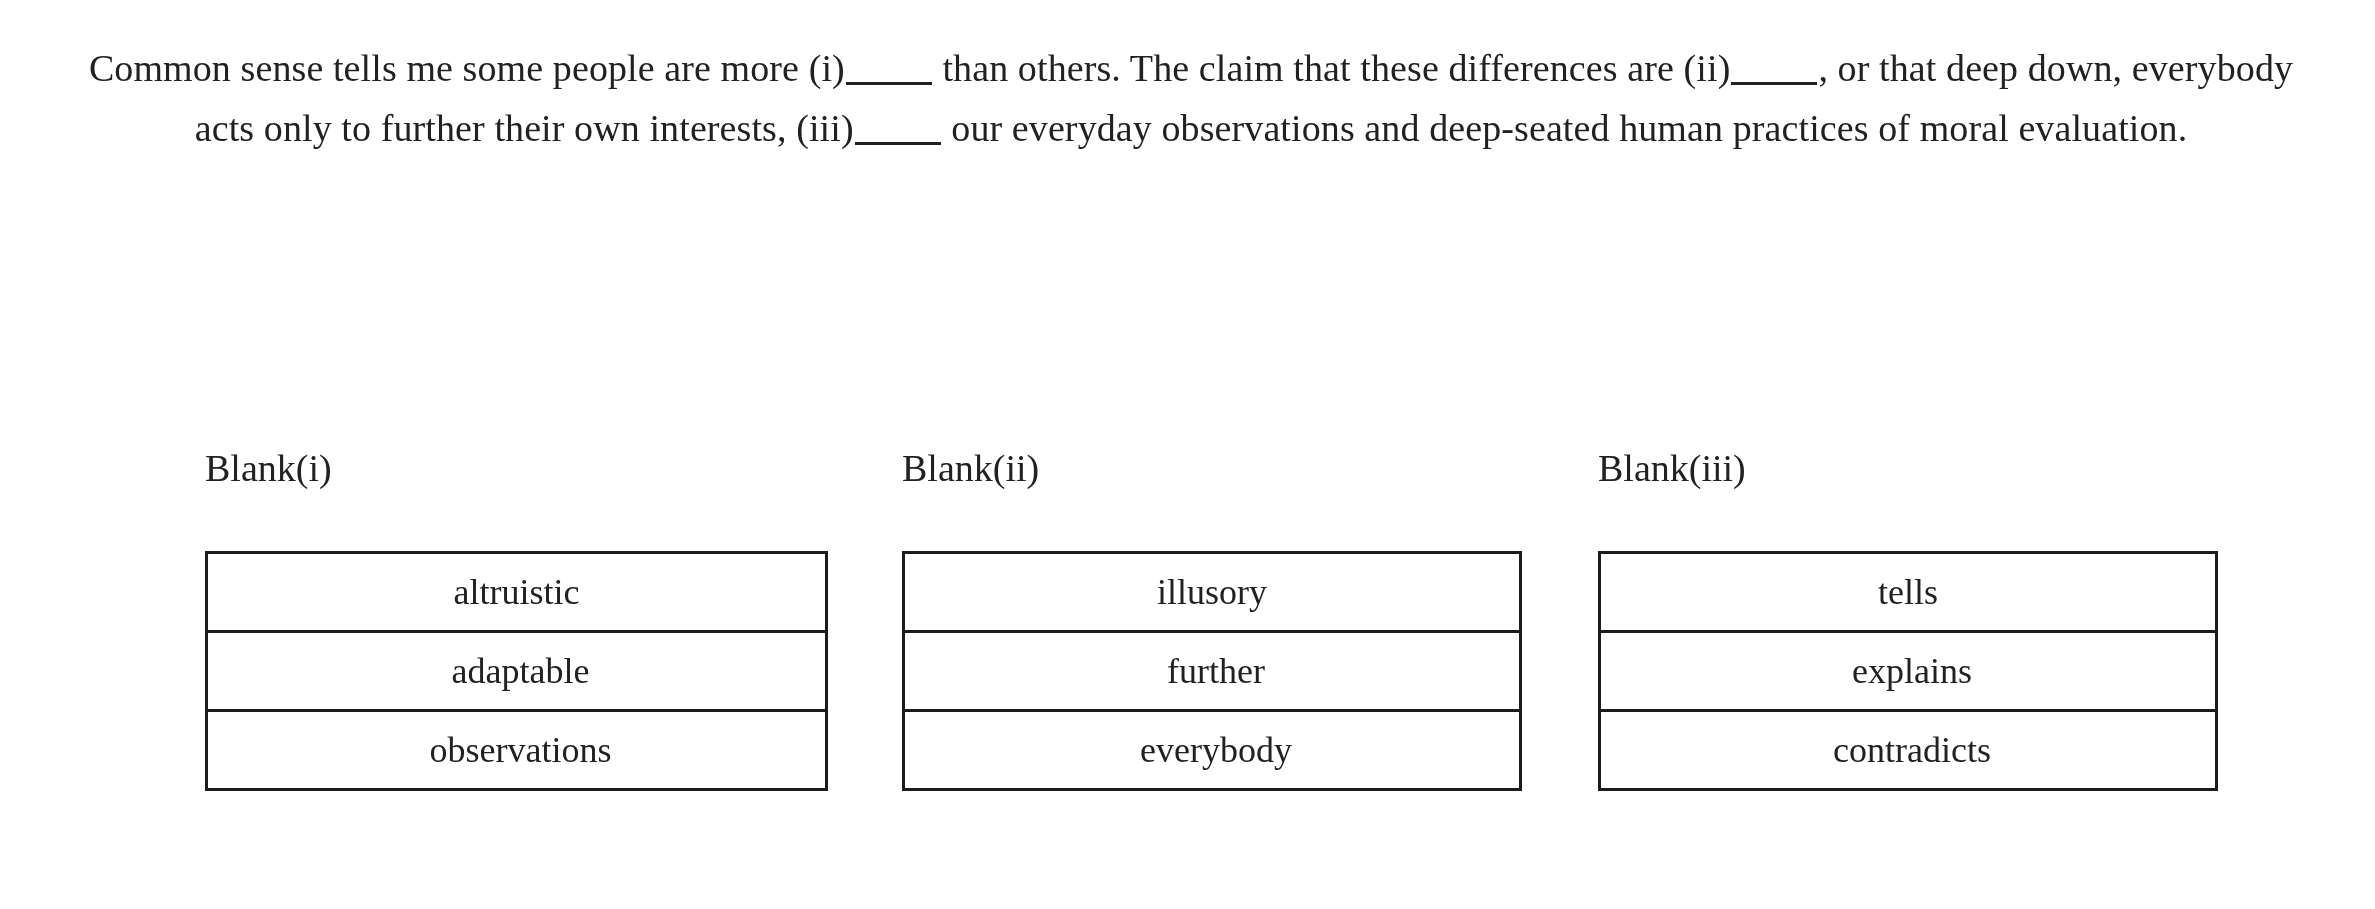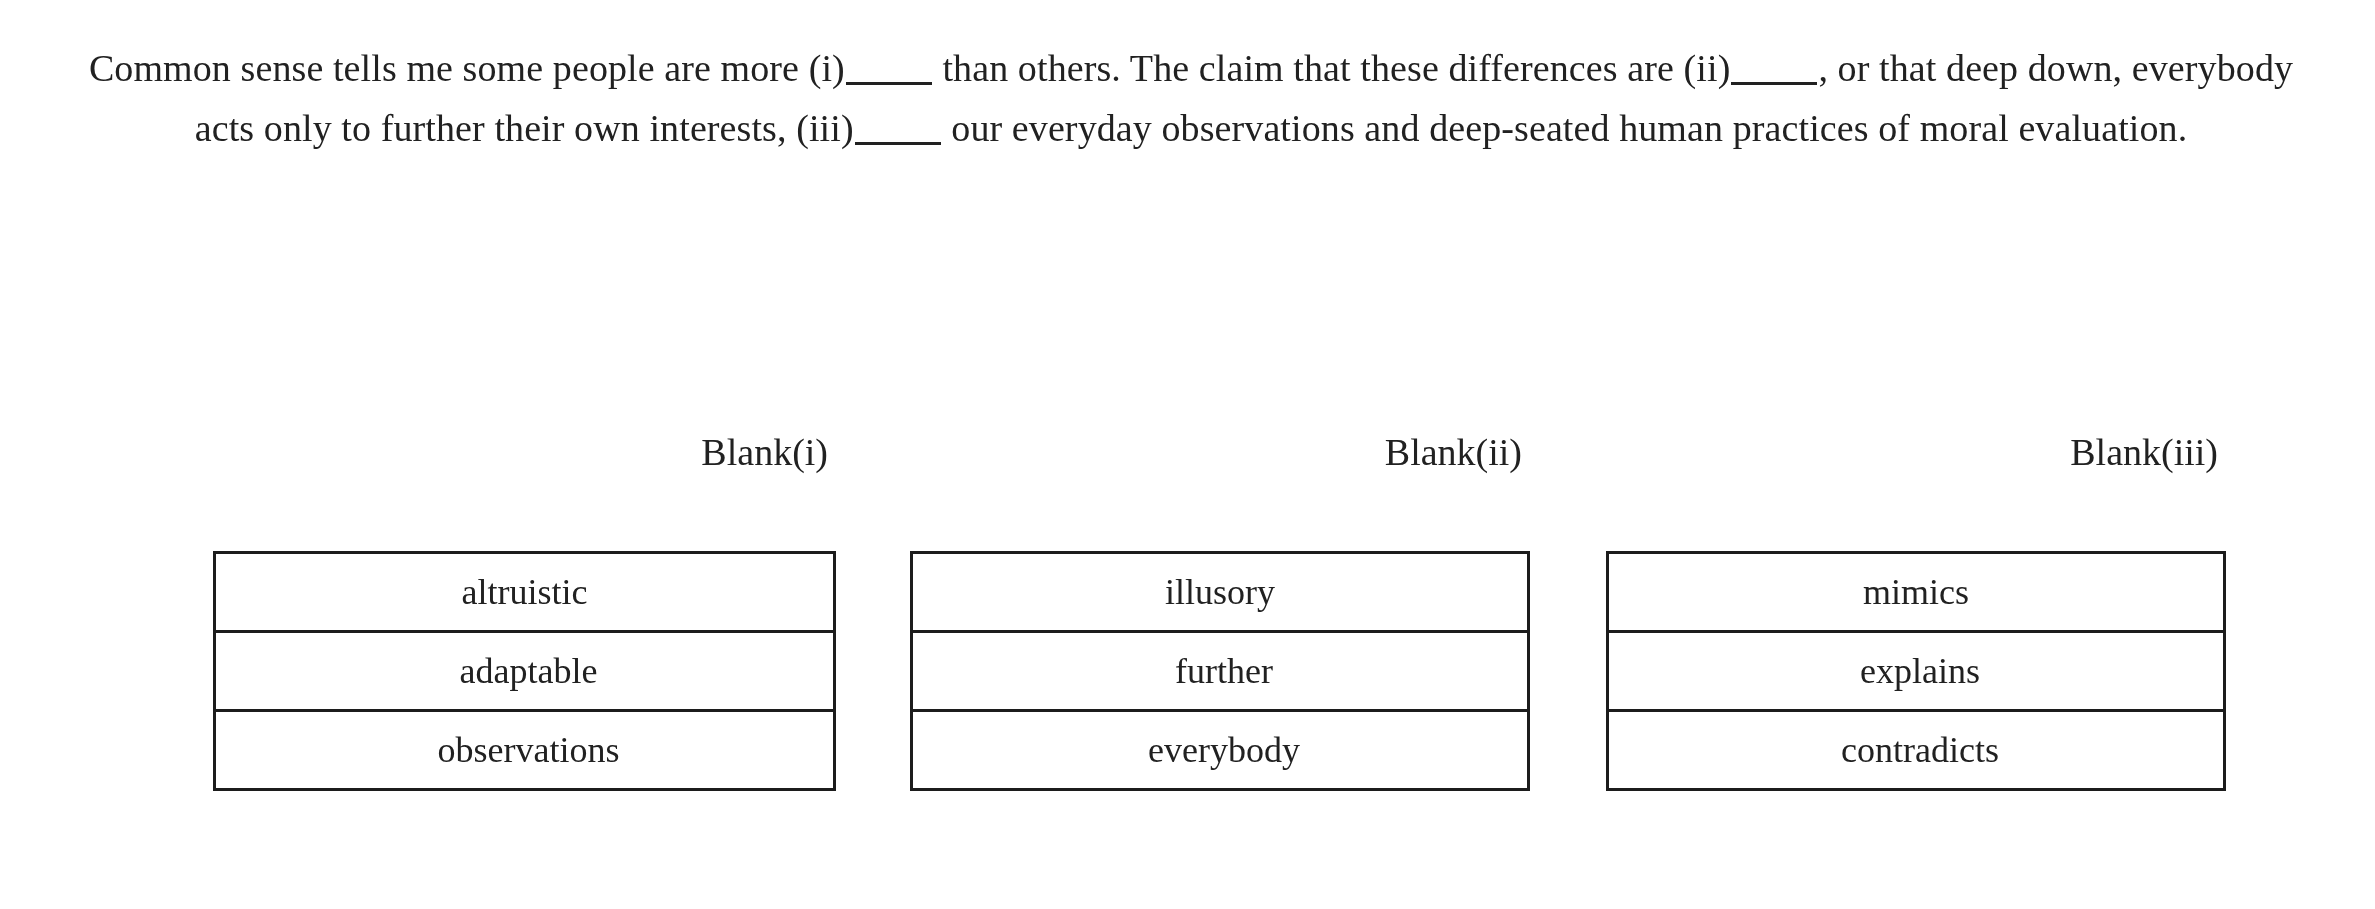--- a/index.html
+++ b/index.html
@@ -50,30 +50,31 @@
     position: absolute;
     top: 0;
   }
   .blank-group.g1 { left: 205px;  width: 623px; }
   .blank-group.g2 { left: 902px;  width: 620px; }
   .blank-group.g3 { left: 1598px; width: 620px; }
 
   .group-header {
     font-size: 38px;
     line-height: 44px;
-    text-align: right;
+    text-align: left;
     color: #212121;
     height: 44px;
     margin-bottom: 0;
+    margin-top: 16px;
   }
 
   .choice-table {
     position: absolute;
     top: 121px;
-    left: 8px;
+    left: 0;
     width: 100%;
     border-collapse: collapse;
     table-layout: fixed;
   }
   .choice-table td {
     border: 3px solid #1c1c1c;
     height: 76px;
     padding: 0 10px;
     text-align: center;
     vertical-align: middle;
@@ -129,21 +130,21 @@
       </tr>
     </tbody>
       </table>
   </div>
 
   <div class="blank-group g3">
     <div class="group-header">Blank(iii)</div>
     <table class="choice-table">
       <tbody>
           <tr>
-        <td>mimics</td>
+        <td>tells</td>
       </tr>
       <tr>
         <td>explains</td>
       </tr>
       <tr>
         <td>contradicts</td>
       </tr>
     </tbody>
       </table>
   </div>

